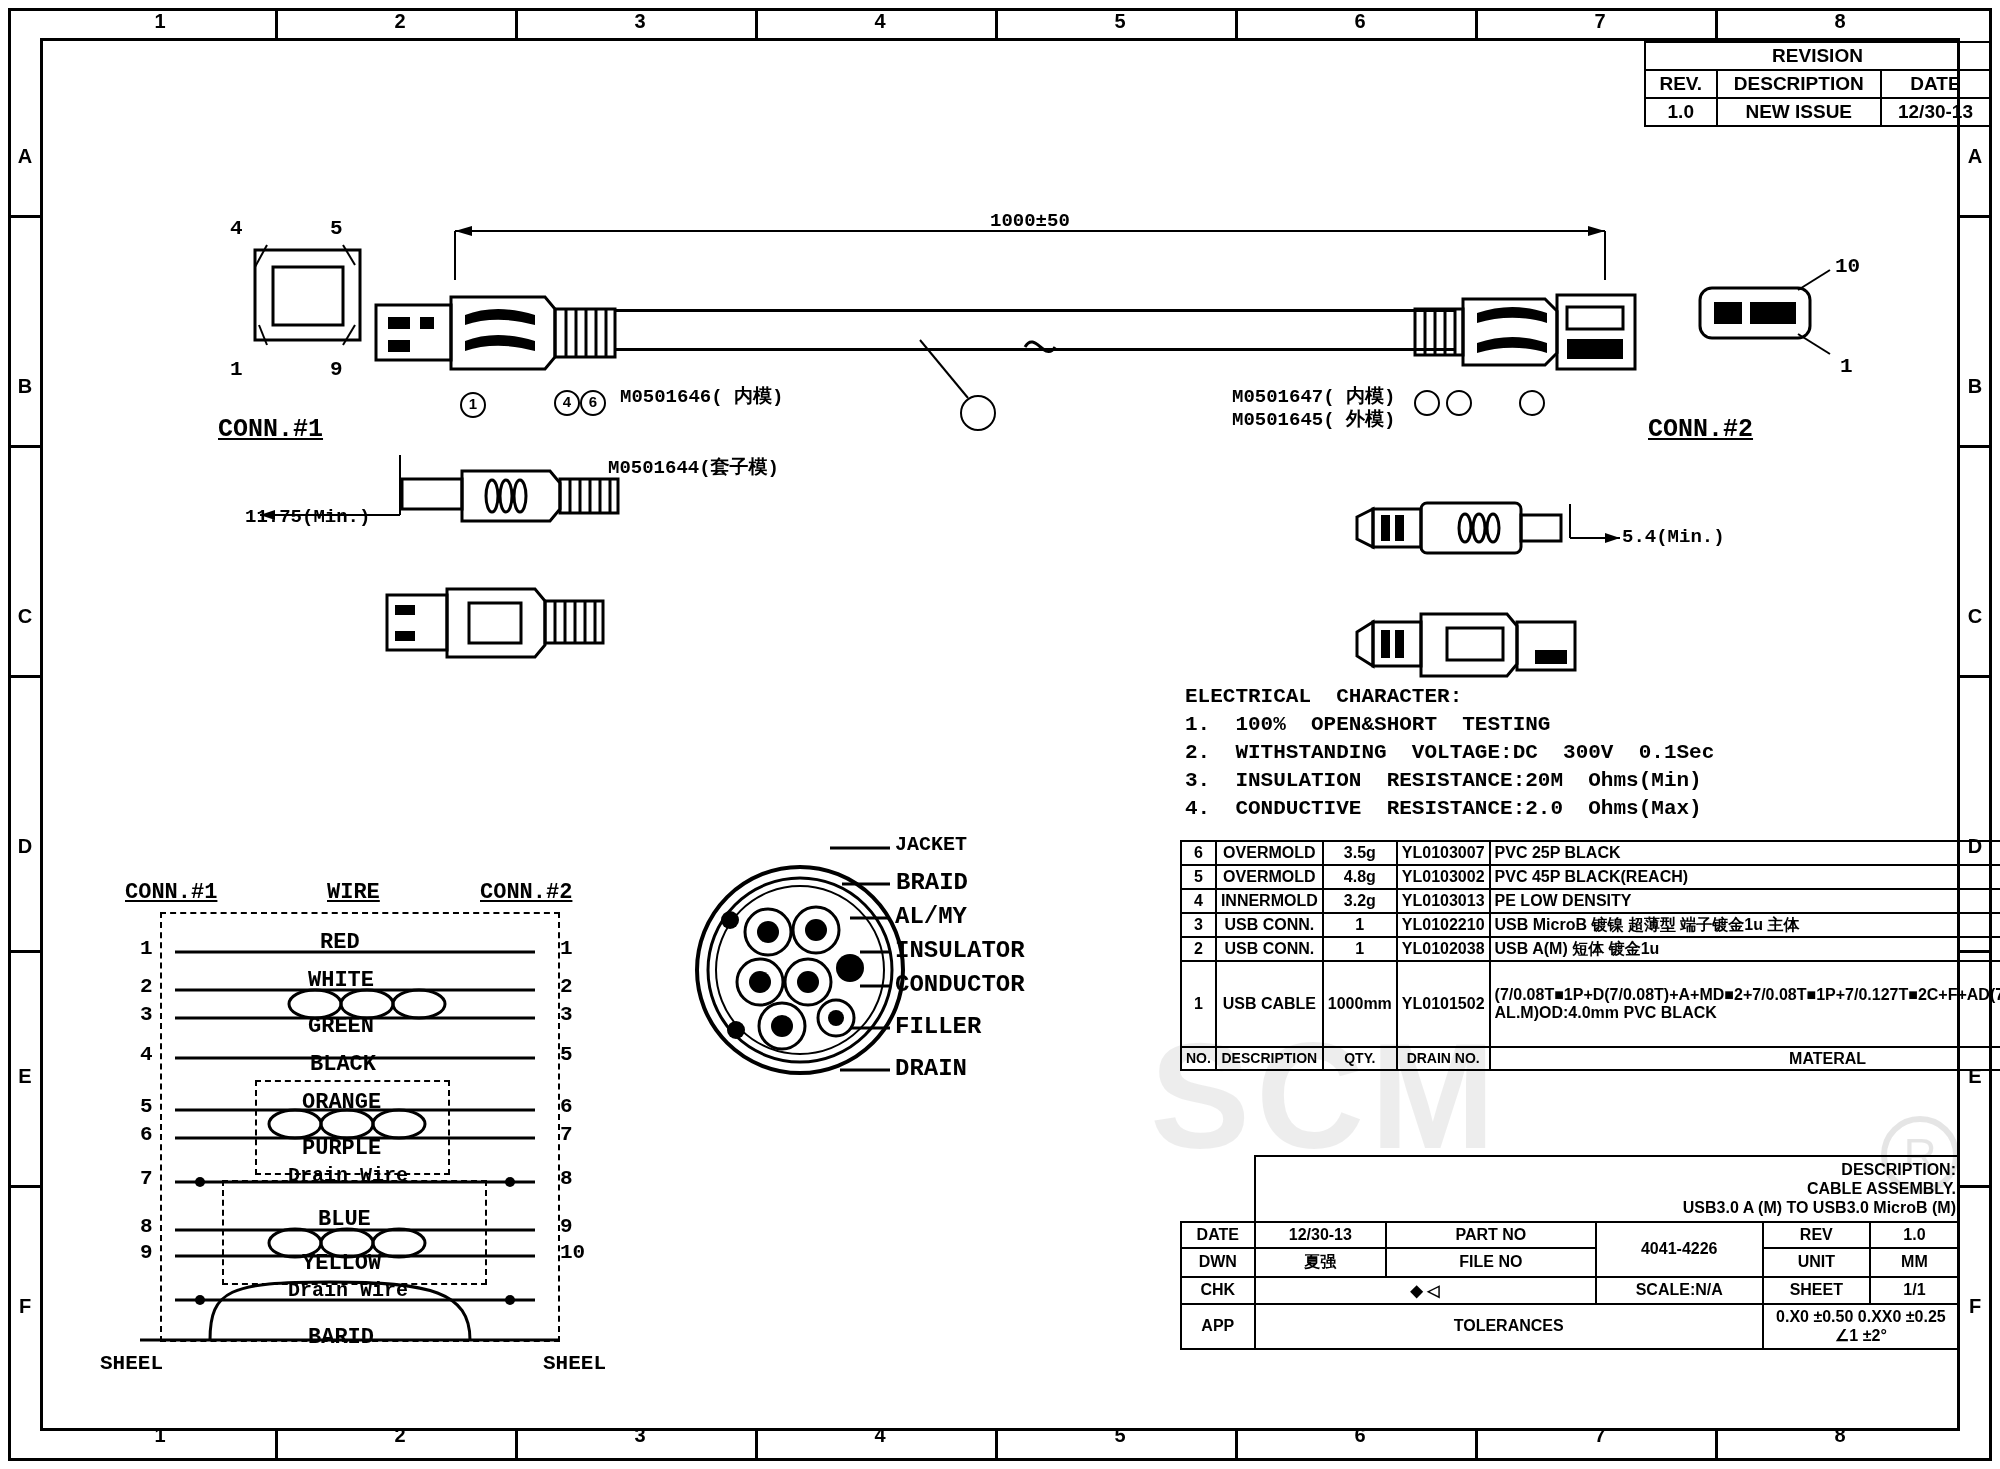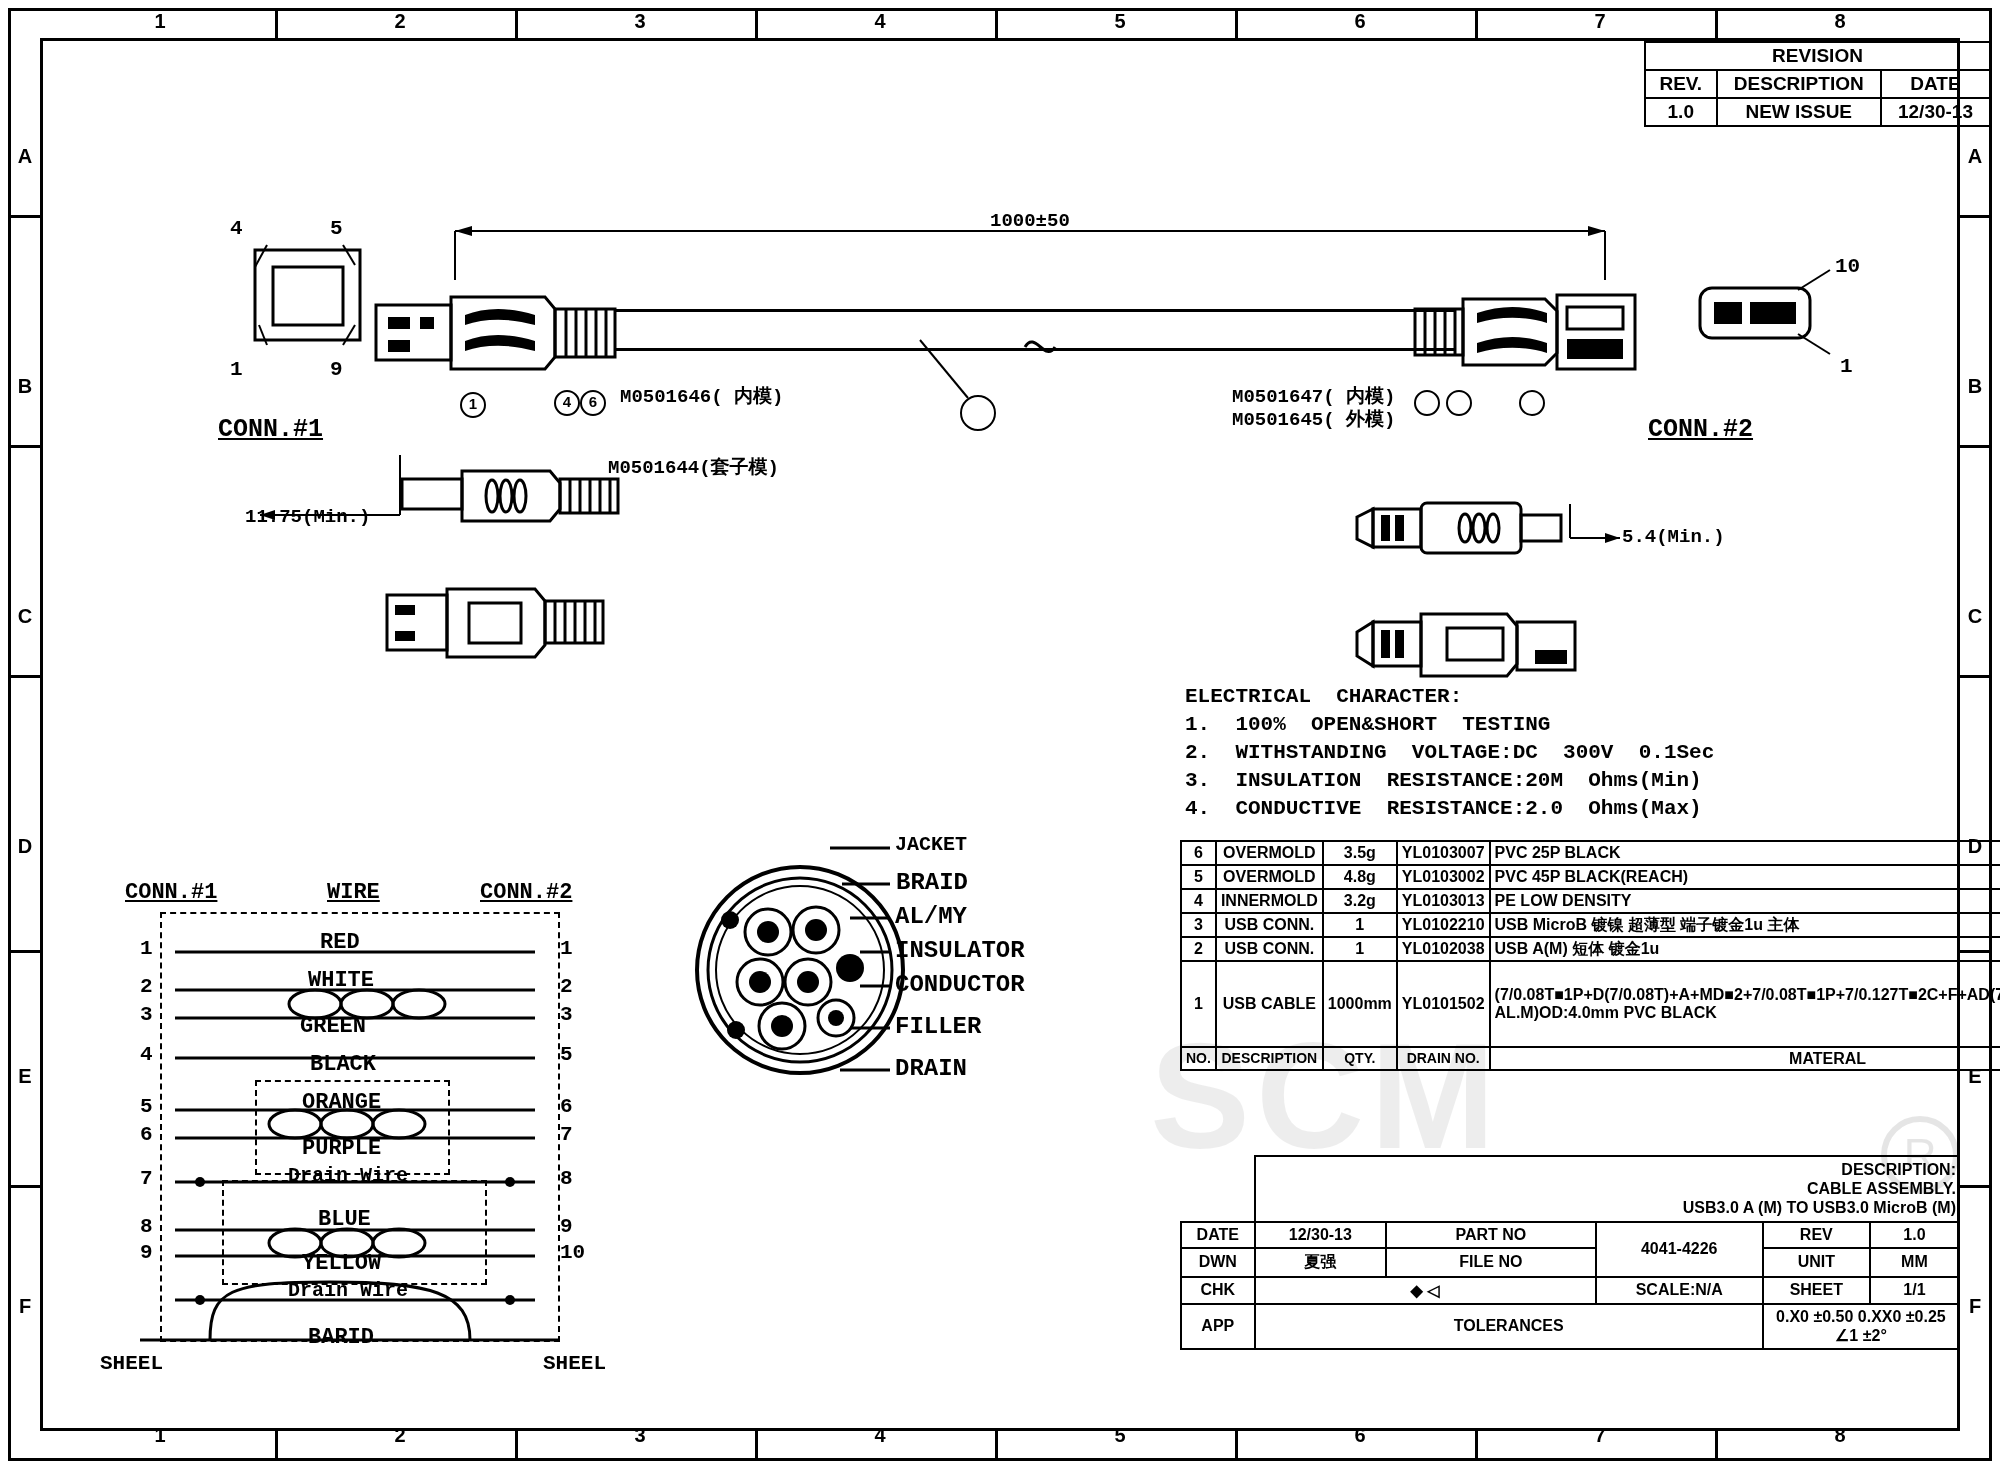--- a/index.html
+++ b/index.html
@@ -420,21 +420,21 @@
   <div class="t bold mono" style="left:560px; top:1003px; font-size:21px;">3</div>
   <div class="t bold mono" style="left:560px; top:1043px; font-size:21px;">5</div>
   <div class="t bold mono" style="left:560px; top:1095px; font-size:21px;">6</div>
   <div class="t bold mono" style="left:560px; top:1123px; font-size:21px;">7</div>
   <div class="t bold mono" style="left:560px; top:1167px; font-size:21px;">8</div>
   <div class="t bold mono" style="left:560px; top:1215px; font-size:21px;">9</div>
   <div class="t bold mono" style="left:560px; top:1241px; font-size:21px;">10</div>
 
   <div class="t bold mono" style="left:320px; top:930px;  font-size:22px;">RED</div>
   <div class="t bold mono" style="left:308px; top:968px;  font-size:22px;">WHITE</div>
-  <div class="t bold mono" style="left:300px; top:1014px; font-size:22px;">GREEN</div>
+  <div class="t bold mono" style="left:308px; top:1014px; font-size:22px;">GREEN</div>
   <div class="t bold mono" style="left:310px; top:1052px; font-size:22px;">BLACK</div>
   <div class="t bold mono" style="left:302px; top:1090px; font-size:22px;">ORANGE</div>
   <div class="t bold mono" style="left:302px; top:1136px; font-size:22px;">PURPLE</div>
   <div class="t bold mono" style="left:288px; top:1164px; font-size:20px;">Drain Wire</div>
   <div class="t bold mono" style="left:318px; top:1207px; font-size:22px;">BLUE</div>
   <div class="t bold mono" style="left:302px; top:1251px; font-size:22px;">YELLOW</div>
   <div class="t bold mono" style="left:288px; top:1279px; font-size:20px;">Drain Wire</div>
   <div class="t bold mono" style="left:308px; top:1325px; font-size:22px;">BARID</div>
 
   <div class="t bold mono" style="left:100px; top:1352px; font-size:21px;">SHEEL</div>

